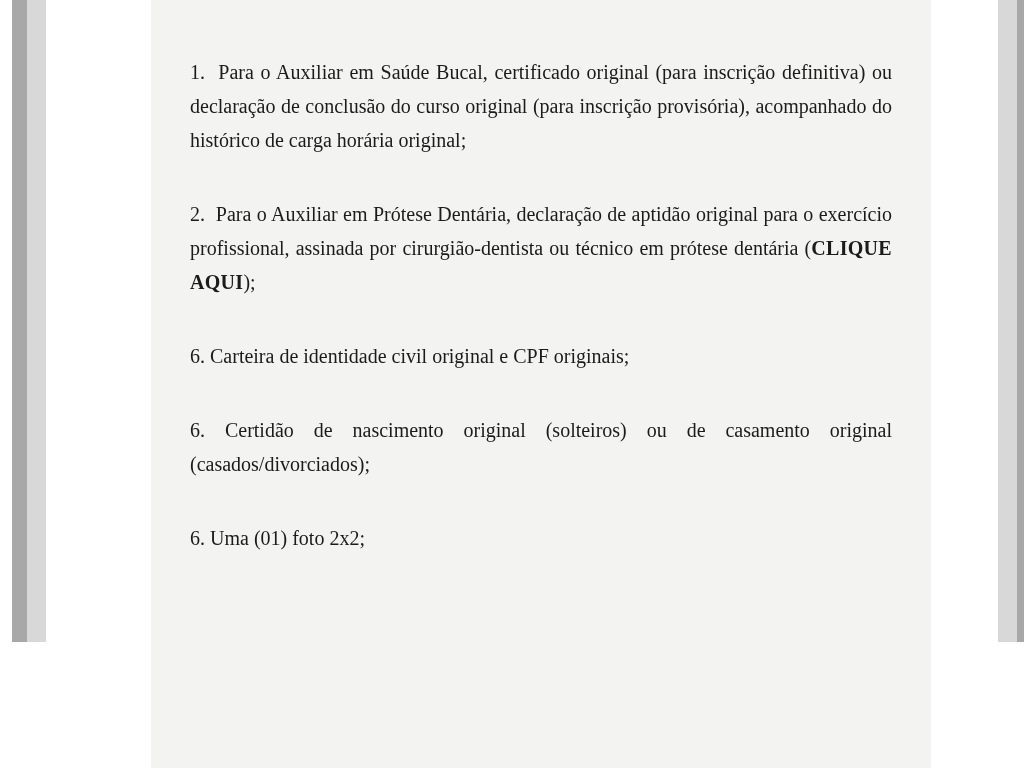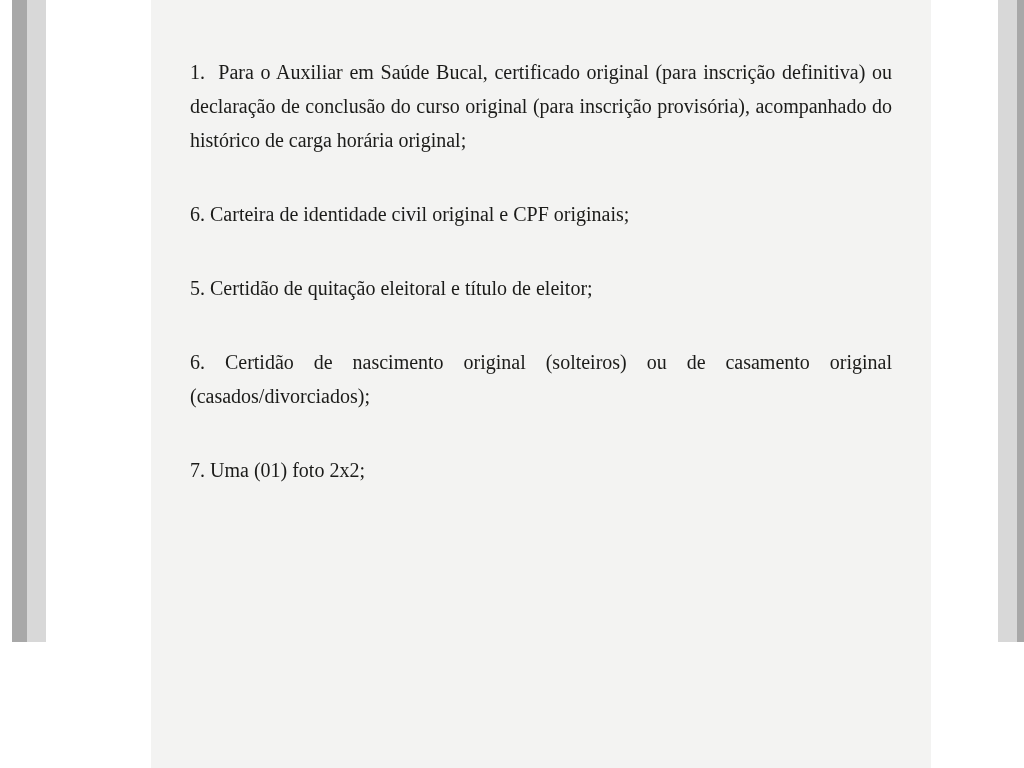--- a/index.html
+++ b/index.html
@@ -56,28 +56,28 @@
 
 <div class="screen">
   <div class="edge-outer-left"></div>
   <div class="edge-inner-left"></div>
 
   <div class="page-surface">
     <article class="doc-panel">
 
       <p>1.&nbsp; Para o Auxiliar em Saúde Bucal, certificado original (para inscrição definitiva) ou declaração de conclusão do curso original (para inscrição provisória), acompanhado do histórico de carga horária original;</p>
 
+      <p><span>2.&nbsp; Para o Auxiliar em Prótese Dentária, declaração de aptidão original para o exercício profissional, assinada por cirurgião-dentista ou técnico em prótese dentária (</span><a href="#" class="inline-link">CLIQUE AQUI</a><span>);</span></p>
 
       <p>6. Carteira de identidade civil original e CPF originais;</p>
 
 
-      <p>5. Certidão de quitação eleitoral e título de eleitor;</p>
 
       <p>6. Certidão de nascimento original (solteiros) ou de casamento original (casados/divorciados);</p>
 
-      <p>7. Uma (01) foto 2x2;</p>
+      <p>6. Uma (01) foto 2x2;</p>
 
     </article>
   </div>
 
   <div class="edge-inner-right"></div>
   <div class="edge-outer-right"></div>
 </div>
 
 </body></html>

